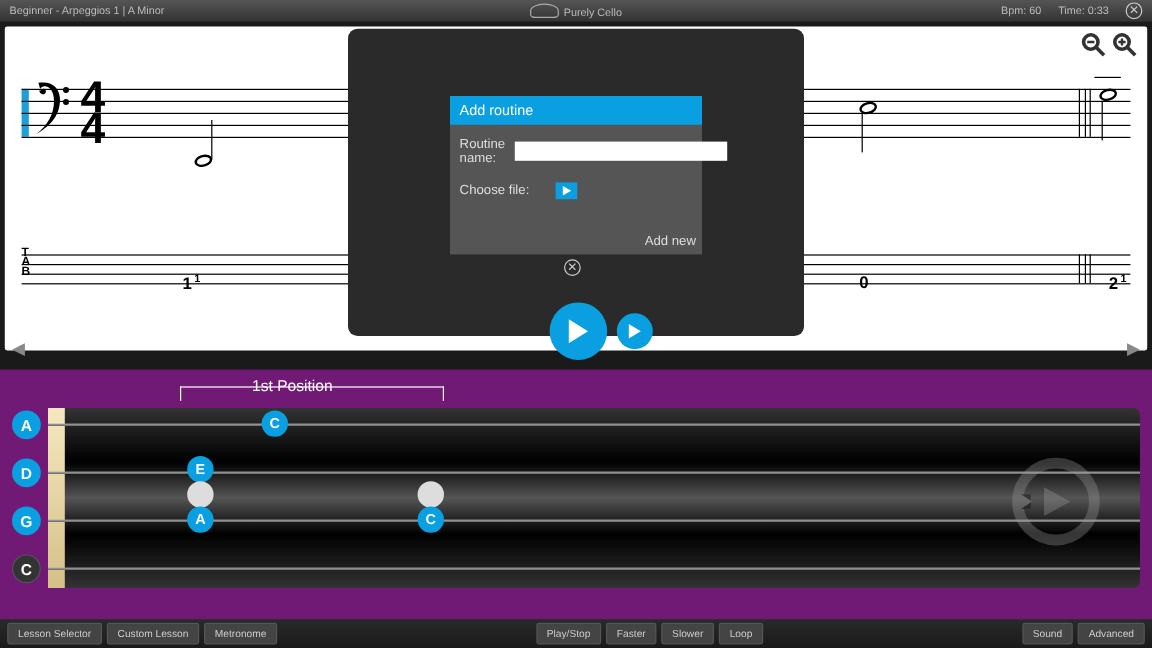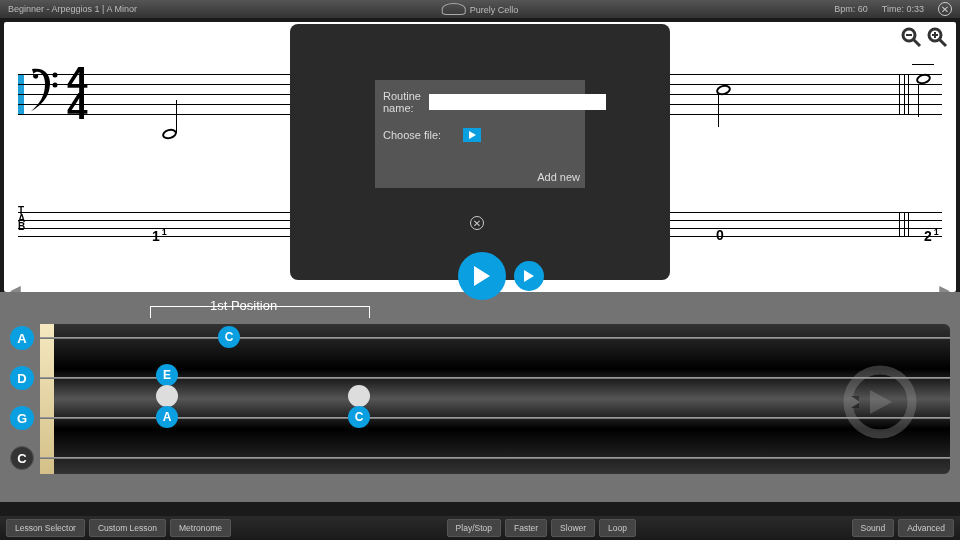--- a/index.html
+++ b/index.html
@@ -35,21 +35,21 @@
 .dialog-row label{width:72px}
 .play-icon-btn{width:18px;height:14px;background:#0a9fe0;display:flex;align-items:center;justify-content:center;cursor:pointer}
 .dialog-input{flex:1;height:16px;background:#fff;border:none}
 .dialog-footer{text-align:right;padding:5px;cursor:pointer}
 .dialog-close{position:absolute;left:470px;top:216px;z-index:7}
 .play-buttons{position:absolute;left:458px;top:252px;z-index:8;display:flex;gap:8px;align-items:center}
 .play-big{width:48px;height:48px;border-radius:50%;background:#0a9fe0;display:flex;align-items:center;justify-content:center;cursor:pointer}
 .play-small{width:30px;height:30px;border-radius:50%;background:#0a9fe0;display:flex;align-items:center;justify-content:center;cursor:pointer}
 .tri-r{width:0;height:0;border-top:10px solid transparent;border-bottom:10px solid transparent;border-left:16px solid #fff}
 .tri-r.sm{border-top-width:6px;border-bottom-width:6px;border-left-width:10px}
-.fretboard-wrap{position:absolute;left:0;right:0;top:292px;height:210px;background:#737373}
+.fretboard-wrap{position:absolute;left:0;right:0;top:308px;height:210px;background:#701a75}
 .position-label{position:absolute;color:#fff;font-size:13px;left:210px;top:6px}
 .position-bracket{position:absolute;left:150px;top:14px;width:220px;height:12px;border:1px solid #fff;border-bottom:none}
 .fretboard{position:absolute;left:40px;right:10px;top:32px;height:150px;background:linear-gradient(#333 0%,#000 30%,#555 50%,#000 70%,#333 100%);border-radius:6px}
 .nut{position:absolute;left:40px;top:32px;width:14px;height:150px;background:linear-gradient(#f5e8c0,#d4c088)}
 .string-line{position:absolute;left:40px;right:10px;height:2px;background:linear-gradient(#aaa,#666)}
 .open-note{position:absolute;width:24px;height:24px;border-radius:50%;display:flex;align-items:center;justify-content:center;color:#fff;font-weight:bold;font-size:13px}
 .fret-note{position:absolute;width:22px;height:22px;border-radius:50%;display:flex;align-items:center;justify-content:center;color:#fff;font-weight:bold;font-size:12px}
 .blue{background:#0a9fe0}
 .dark{background:#333;border:1px solid #555}
 .white-dot{background:#ddd}
@@ -154,20 +154,21 @@
   <span class="nav-arrow" style="right:6px">▶</span>
 <span class="tab-num" style="left: 148px; top: 205px;">1<span class="tab-sup">1</span></span>
     <span class="tab-num" style="left: 356px; top: 205px;">4<span class="tab-sup">1</span></span>
     <span class="tab-num" style="left: 548px; top: 205px;">1<span class="tab-sup">1</span></span>
     <span class="tab-num" style="left: 712px; top: 205px;">0</span>
     <span class="tab-num" style="left: 920px; top: 205px;">2<span class="tab-sup">1</span></span>
   </div>
 
 <div class="overlay-panel"></div>
 <div class="dialog">
+  <div class="dialog-header">Add routine</div>
   <div class="dialog-body">
     <div class="dialog-row">
       <label>Routine name:</label>
       <input class="dialog-input" value="" style="">
     </div>
     <div class="dialog-row">
       <label>Choose file:</label>
       <span class="play-icon-btn">
           <span class="tri-r" style="border-top-width:4px;border-bottom-width:4px;border-left-width:7px"></span>
         </span>

